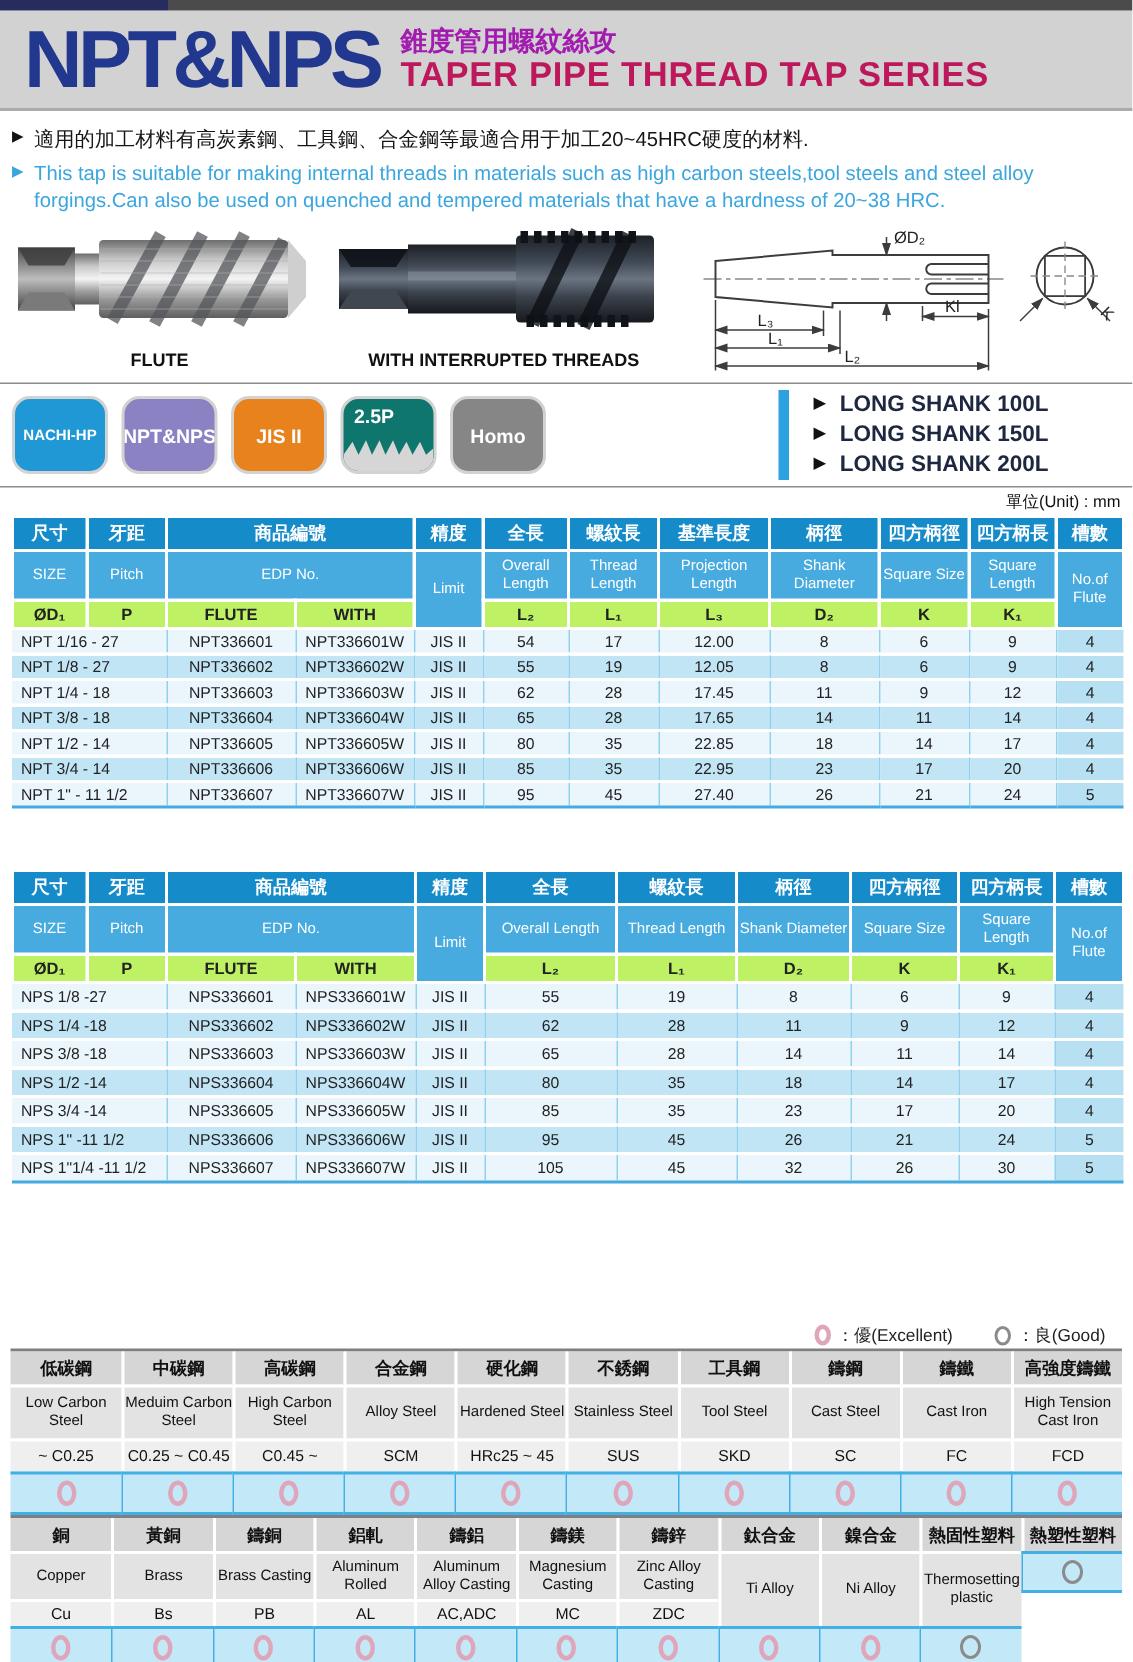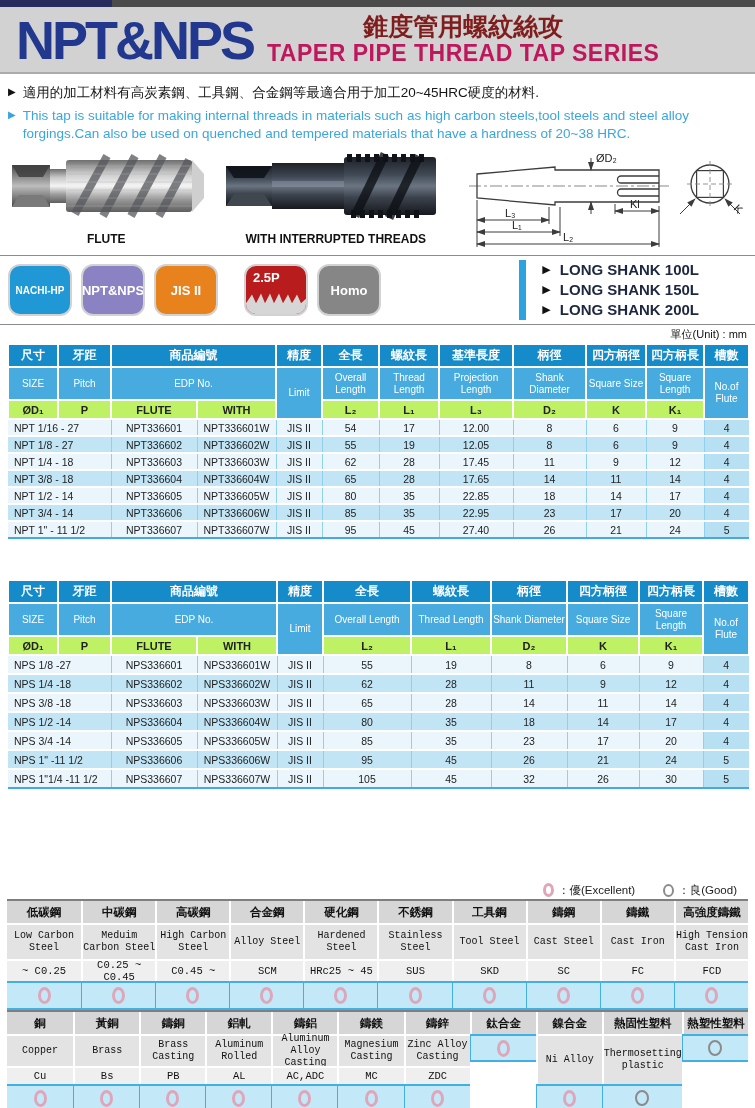--- a/index.html
+++ b/index.html
@@ -7,21 +7,21 @@
        font-family:"Liberation Sans","DejaVu Sans",sans-serif;color:#1a1a1a;}
   .topbar{height:7px;display:flex;}
   .topbar .seg1{width:112px;background:#272c5e;}
   .topbar .seg2{flex:1;background:#4b4b4b;}
 
   .masthead{height:65px;background:#d2d2d2;border-bottom:2px solid #ababab;
             display:flex;align-items:center;}
   .masthead h1{font-size:54px;font-weight:bold;color:#21388e;letter-spacing:-3px;
                margin:0 14px 0 16px;line-height:1;}
   .mast-right{display:flex;flex-direction:column;justify-content:center;}
-  .title-zh{font-size:25px;font-weight:bold;color:#7f1d1d;line-height:1.15;text-align:center;}
+  .title-zh{font-size:18px;font-weight:bold;color:#a21caf;line-height:1.15;}
   .subtitle{font-size:23px;font-weight:bold;color:#be185d;line-height:1.1;letter-spacing:.5px;}
 
   .intro{margin:10px 8px 0 8px;}
   .intro-line{display:flex;gap:7px;margin-bottom:5px;}
   .marker{font-size:10px;line-height:1.6;color:#111;}
   .marker.blue{color:#3aa5dc;}
   .intro-line.zh{font-size:13.5px;color:#161616;}
   .intro-line.en{font-size:13.5px;color:#3ba6dd;line-height:1.3;}
   .intro-line .txt{flex:1;}
 
@@ -80,21 +80,21 @@
           padding-right:18px;font-size:11.5px;color:#222;}
   .legend .item{display:flex;align-items:center;gap:4px;}
 
   .ring{display:inline-block;border-radius:50%;box-sizing:content-box;}
   .ring-excellent{width:7px;height:11px;border:3px solid #dfa6ba;}
   .ring-good{width:10px;height:12px;border:2px solid #8b8b8b;}
   .ring-sm.ring-excellent{width:5px;height:8px;border-width:3px;}
   .ring-sm.ring-good{width:7px;height:9px;border-width:2px;}
 
   .mat{width:741px;margin-left:7px;display:flex;border-top:2px solid #7f7f7f;}
-  .mat-col{flex:1;display:flex;flex-direction:column;font-family:Liberation Mono, monospace;}
+  .mat-col{flex:1;display:flex;flex-direction:column;}
   .m-zh{height:22px;background:#d6d6d6;font-weight:bold;font-size:11.5px;color:#111;
         display:flex;align-items:center;justify-content:center;white-space:nowrap;}
   .m-en{background:#e3e3e3;font-size:10px;line-height:1.18;color:#111;text-align:center;
         display:flex;align-items:center;justify-content:center;border-top:2px solid #fff;}
   .m-code{background:#efefef;font-size:10.5px;color:#111;
         display:flex;align-items:center;justify-content:center;border-top:2px solid #fff;}
   .m-rate{background:#c3e9f9;display:flex;align-items:center;justify-content:center;
         border-top:2px solid #43b0e5;border-bottom:2px solid #43b0e5;}
   .mat-col + .mat-col .m-zh,.mat-col + .mat-col .m-en,.mat-col + .mat-col .m-code{border-left:2px solid #fff;}
   .mat-col + .mat-col .m-rate{border-left:1px solid #43b0e5;}
@@ -270,21 +270,21 @@
   <div class="badges">
     <div class="badge b-nachi" style="background: rgb(31, 152, 213);">
       <span class="badge-label">NACHI-HP</span>
     </div>
     <div class="badge" style="background: rgb(139, 130, 195);">
       <span class="badge-label">NPT&amp;NPS</span>
     </div>
     <div class="badge" style="background: rgb(232, 130, 28);">
       <span class="badge-label">JIS II</span>
     </div>
-    <div class="badge b-p25" style="background: #b91c1c; margin-left: 17px;">
+    <div class="badge b-p25" style="background: #0f766e;">
       <span class="badge-label">2.5P</span>
       <svg class="zigzag" viewBox="0 0 60 24" preserveAspectRatio="none">
         <path d="M0,24 L0,14 L6,6 L10,14 L15,5 L19,14 L24,5 L28,14 L33,5 L37,14 L42,6 L46,14 L51,6 L55,14 L60,10 L60,24 Z" fill="#d6d6d6"></path>
       </svg>
     </div>
     <div class="badge" style="background: rgb(134, 134, 134);">
       <span class="badge-label">Homo</span>
     </div>
   </div>
   <div class="longshank">
@@ -752,20 +752,21 @@
     <div class="mat-col">
     <div class="m-zh">鑄鋅</div>
     <div class="m-en">Zinc Alloy Casting</div>
     <div class="m-code">ZDC</div>
     <div class="m-rate">
       <span class="ring ring-excellent"></span>
     </div>
   </div>
     <div class="mat-col alt merged">
     <div class="m-zh">鈦合金</div>
+    <div class="m-en">Ti Alloy</div>
 
     <div class="m-rate">
       <span class="ring ring-excellent"></span>
     </div>
   </div>
     <div class="mat-col merged">
     <div class="m-zh">鎳合金</div>
     <div class="m-en">Ni Alloy</div>
 
     <div class="m-rate">

